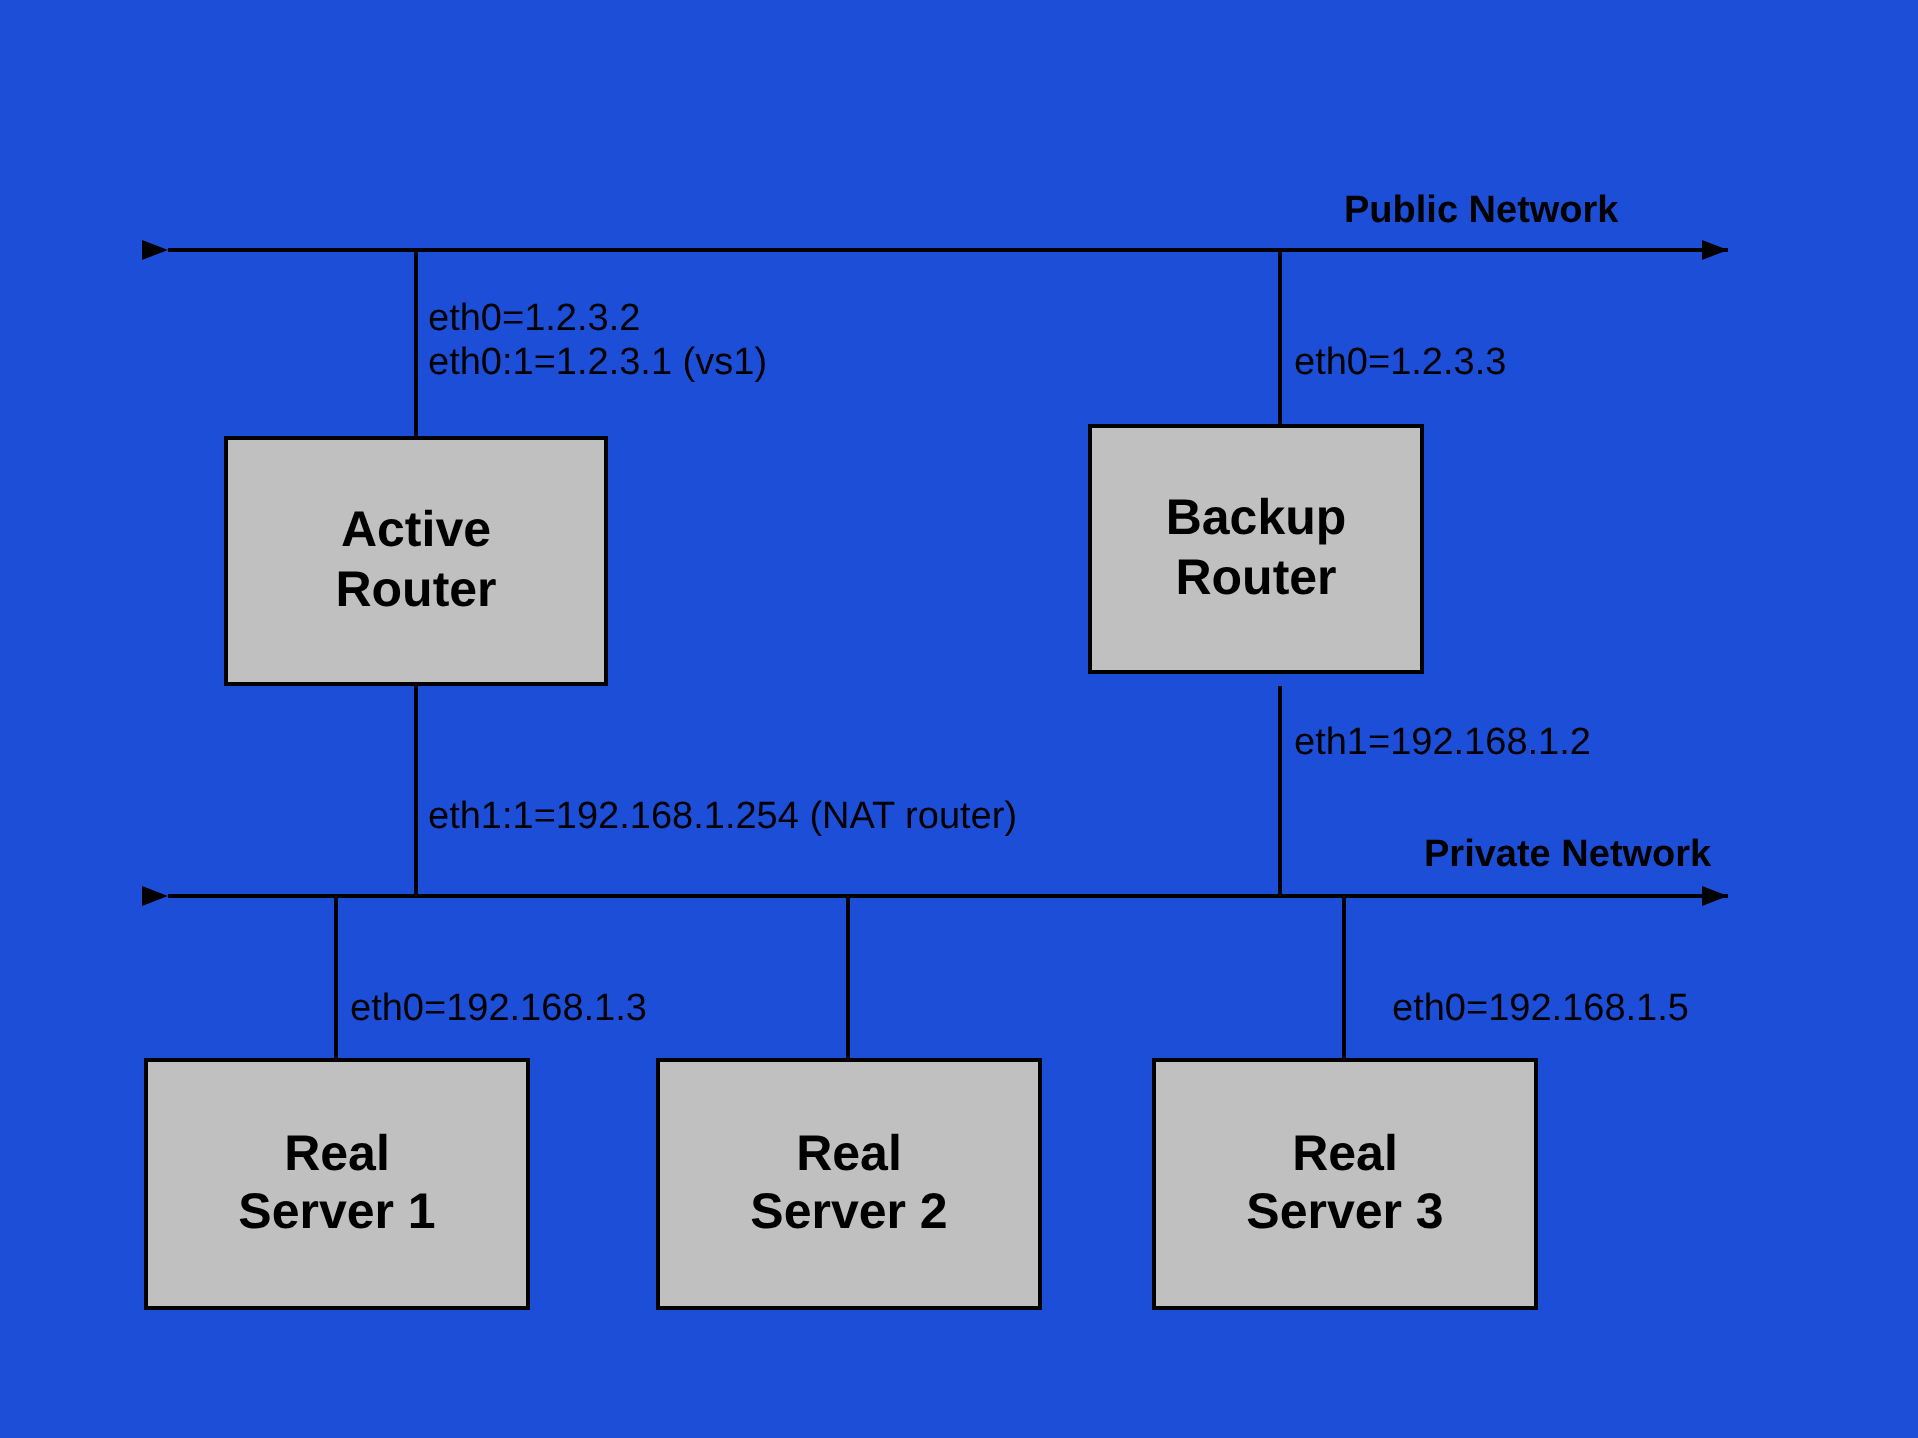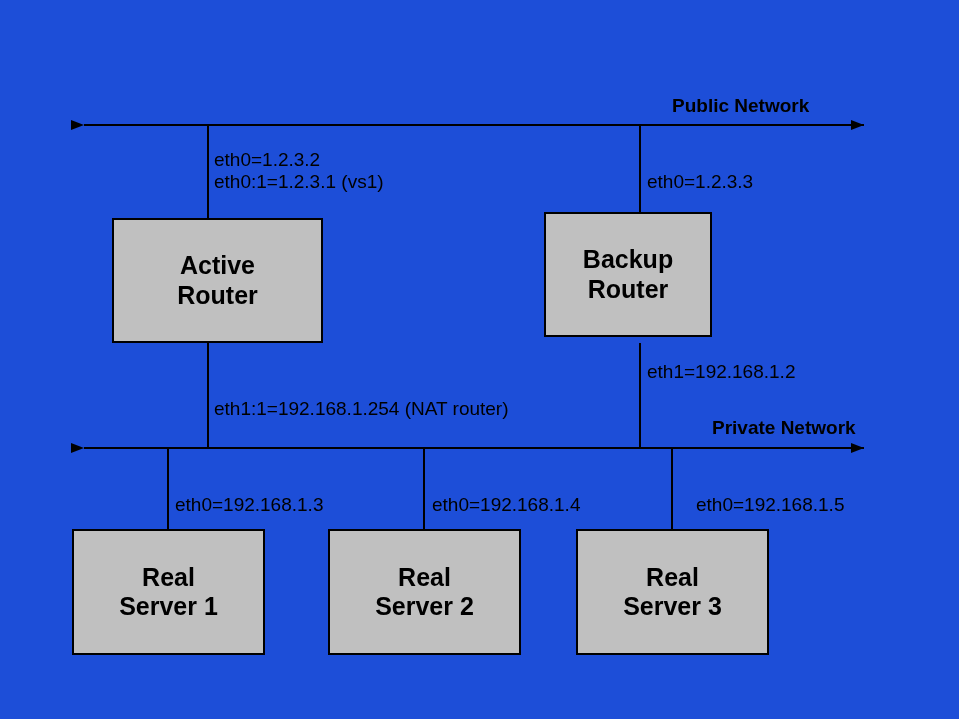--- a/index.html
+++ b/index.html
@@ -92,38 +92,37 @@
   <div class="label bold" style="left:672px; top:96px;">Public Network</div>
 
   <div class="label bold" style="left:681px; top:418px;margin-left:31px;">Private Network</div>
 
   <div class="label" style="left:214px; top:150px;">eth0=1.2.3.2</div>
 
   <div class="label" style="left:214px; top:172px;">eth0:1=1.2.3.1 (vs1)</div>
 
   <div class="label" style="left:647px; top:172px;">eth0=1.2.3.3</div>
 
-  <div class="node-box" style="left:112px; top:218px; width:211px; height:125px;">
+  <div class="node-box" style="left:112px; top:218px; width:192px; height:125px;">
     <span class="line1">Active</span>
     <span class="line2">Router</span>
   </div>
 
   <div class="node-box" style="left:544px; top:212px; width:168px; height:125px;">
     <span class="line1">Backup</span>
     <span class="line2">Router</span>
   </div>
 
 
   <div class="label" style="left:214px; top:399px;">eth1:1=192.168.1.254 (NAT router)</div>
 
   <div class="label" style="left:647px; top:362px;">eth1=192.168.1.2</div>
 
   <div class="label" style="left:175px; top:495px;">eth0=192.168.1.3</div>
 
-  <div class="label" style="left:432px; top:495px;">eth0=192.168.1.4</div>
 
   <div class="label" style="left:680px; top:495px;margin-left:16px;">eth0=192.168.1.5</div>
 
   <div class="node-box" style="left:72px; top:529px; width:193px; height:126px;">
     <span class="line1">Real</span>
     <span class="line2">Server 1</span>
   </div>
 
   <div class="node-box" style="left:328px; top:529px; width:193px; height:126px;">
     <span class="line1">Real</span>

